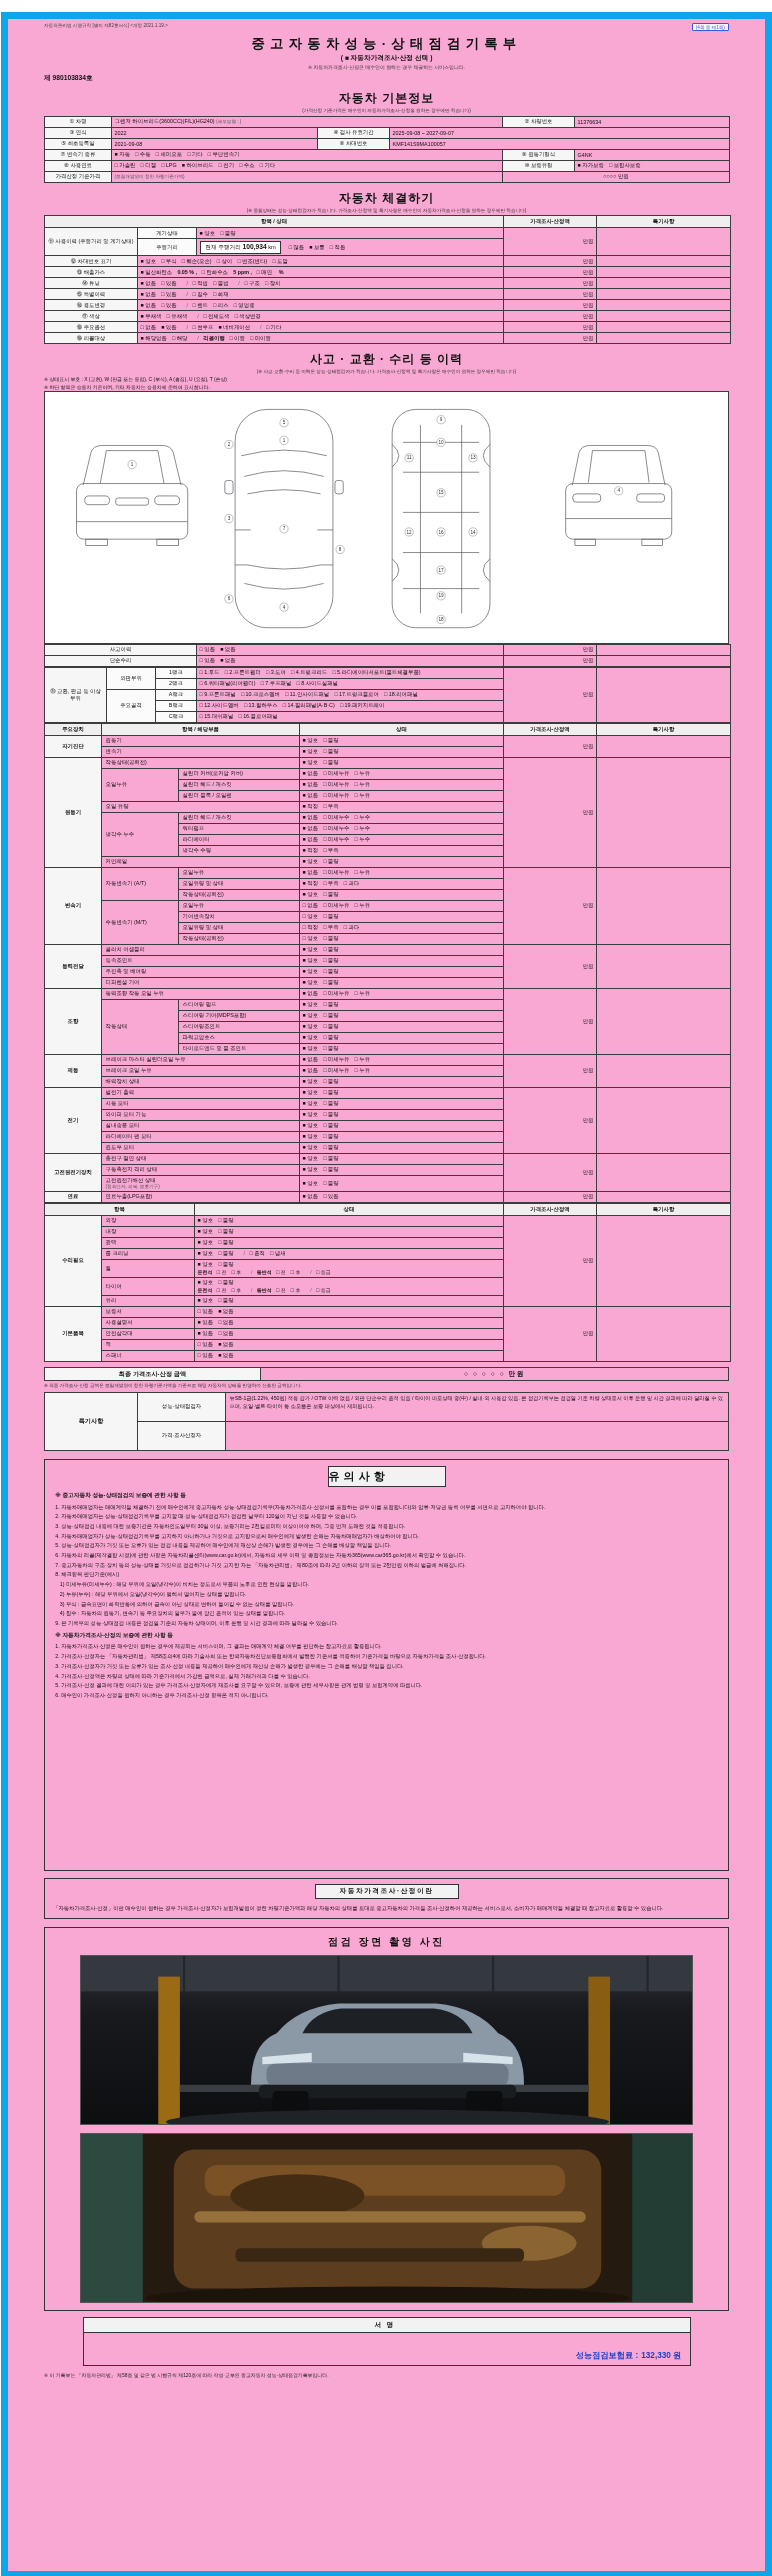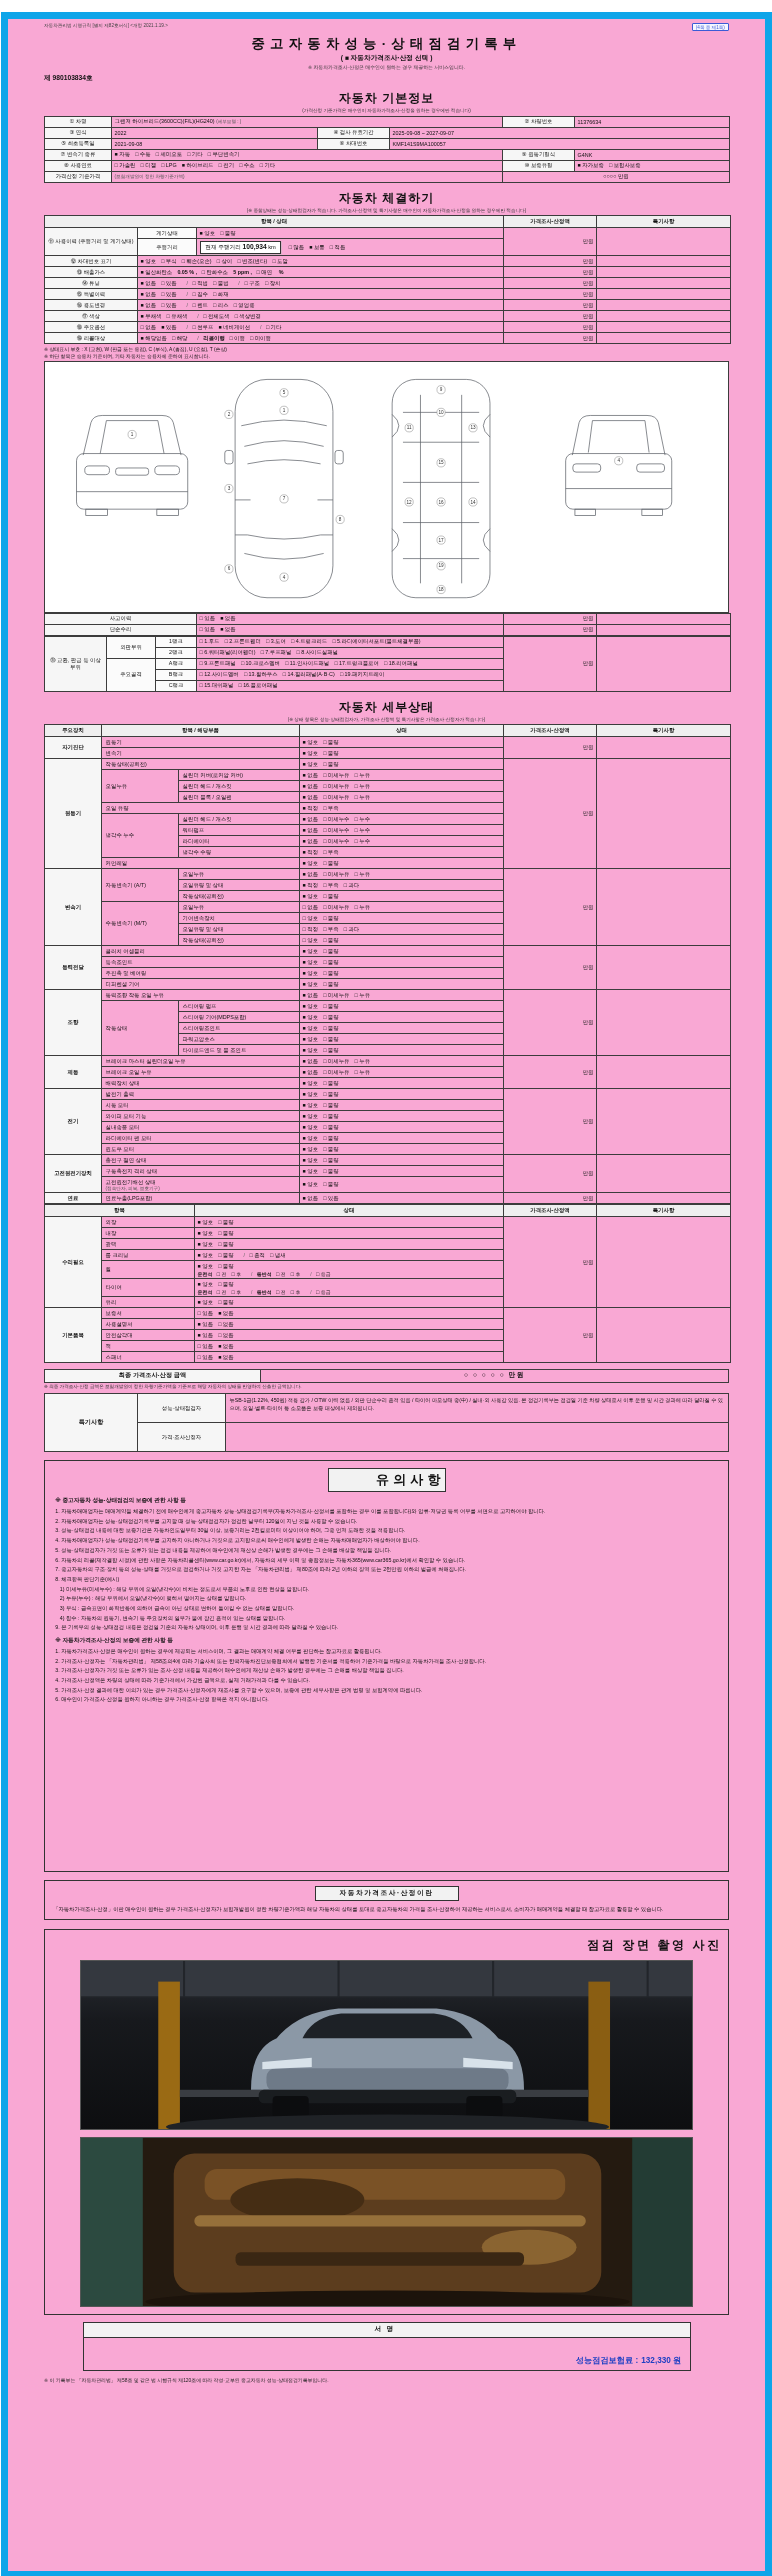--- a/index.html
+++ b/index.html
@@ -34,28 +34,28 @@
   .ptx{margin-right:4.6px;font-weight:bold}
   .line2{margin-top:1px;font-size:4.9px}
   .odo{display:inline-block;border:0.7px solid #333;padding:1px 4.6px;margin-right:7.2px;background:#fff;box-shadow:0.5px 0.5px 0 #bbb;font-size:5.7px}
   .odo b{font-size:6.7px}
   .legend{font-size:4.9px;margin:1.5px 0;text-align:left}
   .diagram-box{border:0.5px solid #3c3c3c;padding:3.1px 5.2px;background:#fff;width:685px;margin:0 auto}
   .final-val{text-align:center;font-size:6.7px;letter-spacing:1.5px;font-weight:bold}
   td.big{font-weight:bold;font-size:6.2px}
   .op-text{font-size:5.2px;line-height:1.5;height:29px;vertical-align:top;padding:2.6px 3.6px}
   .notice-box{border:0.8px solid #333;margin:8.2px auto 0;padding:6.2px 10.3px 8.2px;width:685px;min-height:412px}
-  .notice-title{text-align:right;font-weight:bold;font-size:13px;letter-spacing:4.1px;border:0.5px solid #333;width:118px;margin:0 auto 5.2px;padding:2.1px 0;background:#f2f2f2}
+  .notice-title{text-align:left;font-weight:bold;font-size:11px;letter-spacing:4.1px;border:0.5px solid #333;width:118px;margin:0 auto 5.2px;padding:2.1px 0;background:#f2f2f2}
   .nt-head{font-weight:bold;font-size:5.7px;margin:5.2px 0 2.1px}
   .nt-item{font-size:5.3px;line-height:1.55;margin:1.5px 0;white-space:pre-wrap}
   .info-box{border:0.8px solid #333;margin:7.2px auto 0;padding:5.2px 8.2px 6.2px;width:685px}
   .info-title{text-align:center;font-weight:bold;font-size:6.7px;border:0.5px solid #333;width:144px;margin:0 auto 4.1px;padding:2.1px 0;background:#f2f2f2;letter-spacing:1.5px}
   .info-text{font-size:5.3px;line-height:1.55}
   .photo-box{border:0.8px solid #333;margin:8.2px auto 0;padding:6.2px;width:685px}
-  .photo-title{text-align:right;font-weight:bold;font-size:12px;letter-spacing:2.6px;margin:1px 0 6.2px}
+  .photo-title{text-align:center;font-weight:bold;font-size:10px;letter-spacing:2.6px;margin:1px 0 6.2px}
   .photo{width:613px;height:170px;margin:0 auto 7.2px;border:0.5px solid #555;overflow:hidden;background:#111}
   .photo:last-child{margin-bottom:1px}
   .sign-box{border:0.8px solid #333;margin:6.2px auto 0;width:608px}
   .sign-title{text-align:center;font-weight:bold;font-size:6.7px;letter-spacing:5.2px;background:#f2f2f2;border-bottom:0.5px solid #333;padding:2.6px 0}
   .sign-body{height:32px;display:flex;align-items:flex-end;justify-content:flex-end;padding:4.1px 8.2px}
   .fee{color:#1d3fc4;font-weight:bold;font-size:8.2px}
   .fee .lbl{margin-right:3.1px}
   .footer{font-size:4.9px;margin:6.2px auto 0;width:685px;color:#222}
   svg text{font-family:"Liberation Sans",sans-serif}
 </style>
@@ -203,20 +203,24 @@
           </tr>
           <tr>
             <td class="lab" rowspan="1">⑲ 리콜대상</td>
             <td class="st" colspan="2"><span class="chk"><span class="bx">■</span>해당없음</span><span class="chk"><span class="bx">□</span>해당</span><span class="sep">/</span><span class="ptx">리콜이행</span><span class="chk"><span class="bx">□</span>이행</span><span class="chk"><span class="bx">□</span>미이행</span></td>
             <td class="pr" rowspan="1">만원</td>
             <td class="nt" rowspan="1"></td>
           </tr>
         </tbody>
     </table>
 
+    <div class="sec-head">
+      <span class="sec-title">사고 · 교환 · 수리 등 이력</span>
+      <div class="sec-note">(※ 사고·교환·수리 등 이력은 성능·상태점검자가 적습니다. 가격조사·산정액 및 특기사항은 매수인이 원하는 경우에만 적습니다)</div>
+    </div>
     <div class="page" style="width:685px">
       <div class="legend">※ 상태표시 부호 : X (교환), W (판금 또는 용접), C (부식), A (흠집), U (요철), T (손상)</div>
       <div class="legend">※ 하단 항목은 승용차 기준이며, 기타 자동차는 승용차에 준하여 표시합니다.</div>
     </div>
     <div class="diagram-box">
       <svg viewBox="0 0 1290 470" width="674" height="242">
         <g stroke="#5a5f66" fill="none" stroke-width="1.4">
           <g>
             <path d="M55,175 L70,112 Q74,98 92,98 L208,98 Q226,98 230,112 L245,175"></path>
             <path d="M88,172 L100,108 L200,108 L212,172"></path>
@@ -408,24 +412,20 @@
             <td class="lab2">B랭크</td>
             <td class="st"><span class="chk"><span class="bx">□</span>12.사이드멤버</span><span class="chk"><span class="bx">□</span>13.휠하우스</span><span class="chk"><span class="bx">□</span>14.필러패널(A·B·C)</span><span class="chk"><span class="bx">□</span>19.패키지트레이</span></td>
           </tr>
           <tr>
             <td class="lab2">C랭크</td>
             <td class="st"><span class="chk"><span class="bx">□</span>15.대쉬패널</span><span class="chk"><span class="bx">□</span>16.플로어패널</span></td>
           </tr>
         </tbody>
     </table>
 
-    <div class="sec-head">
-      <span class="sec-title">자동차 세부상태</span>
-      <div class="sec-note">(※ 상태 항목은 성능·상태점검자가, 가격조사·산정액 및 특기사항은 가격조사·산정자가 적습니다)</div>
-    </div>
     <table>
       <colgroup>
           <col style="width:57px">
           <col style="width:77px">
           <col style="width:121px">
           <col style="width:204px">
           <col style="width:93px">
           <col style="width:134px">
         </colgroup>
       <thead>

